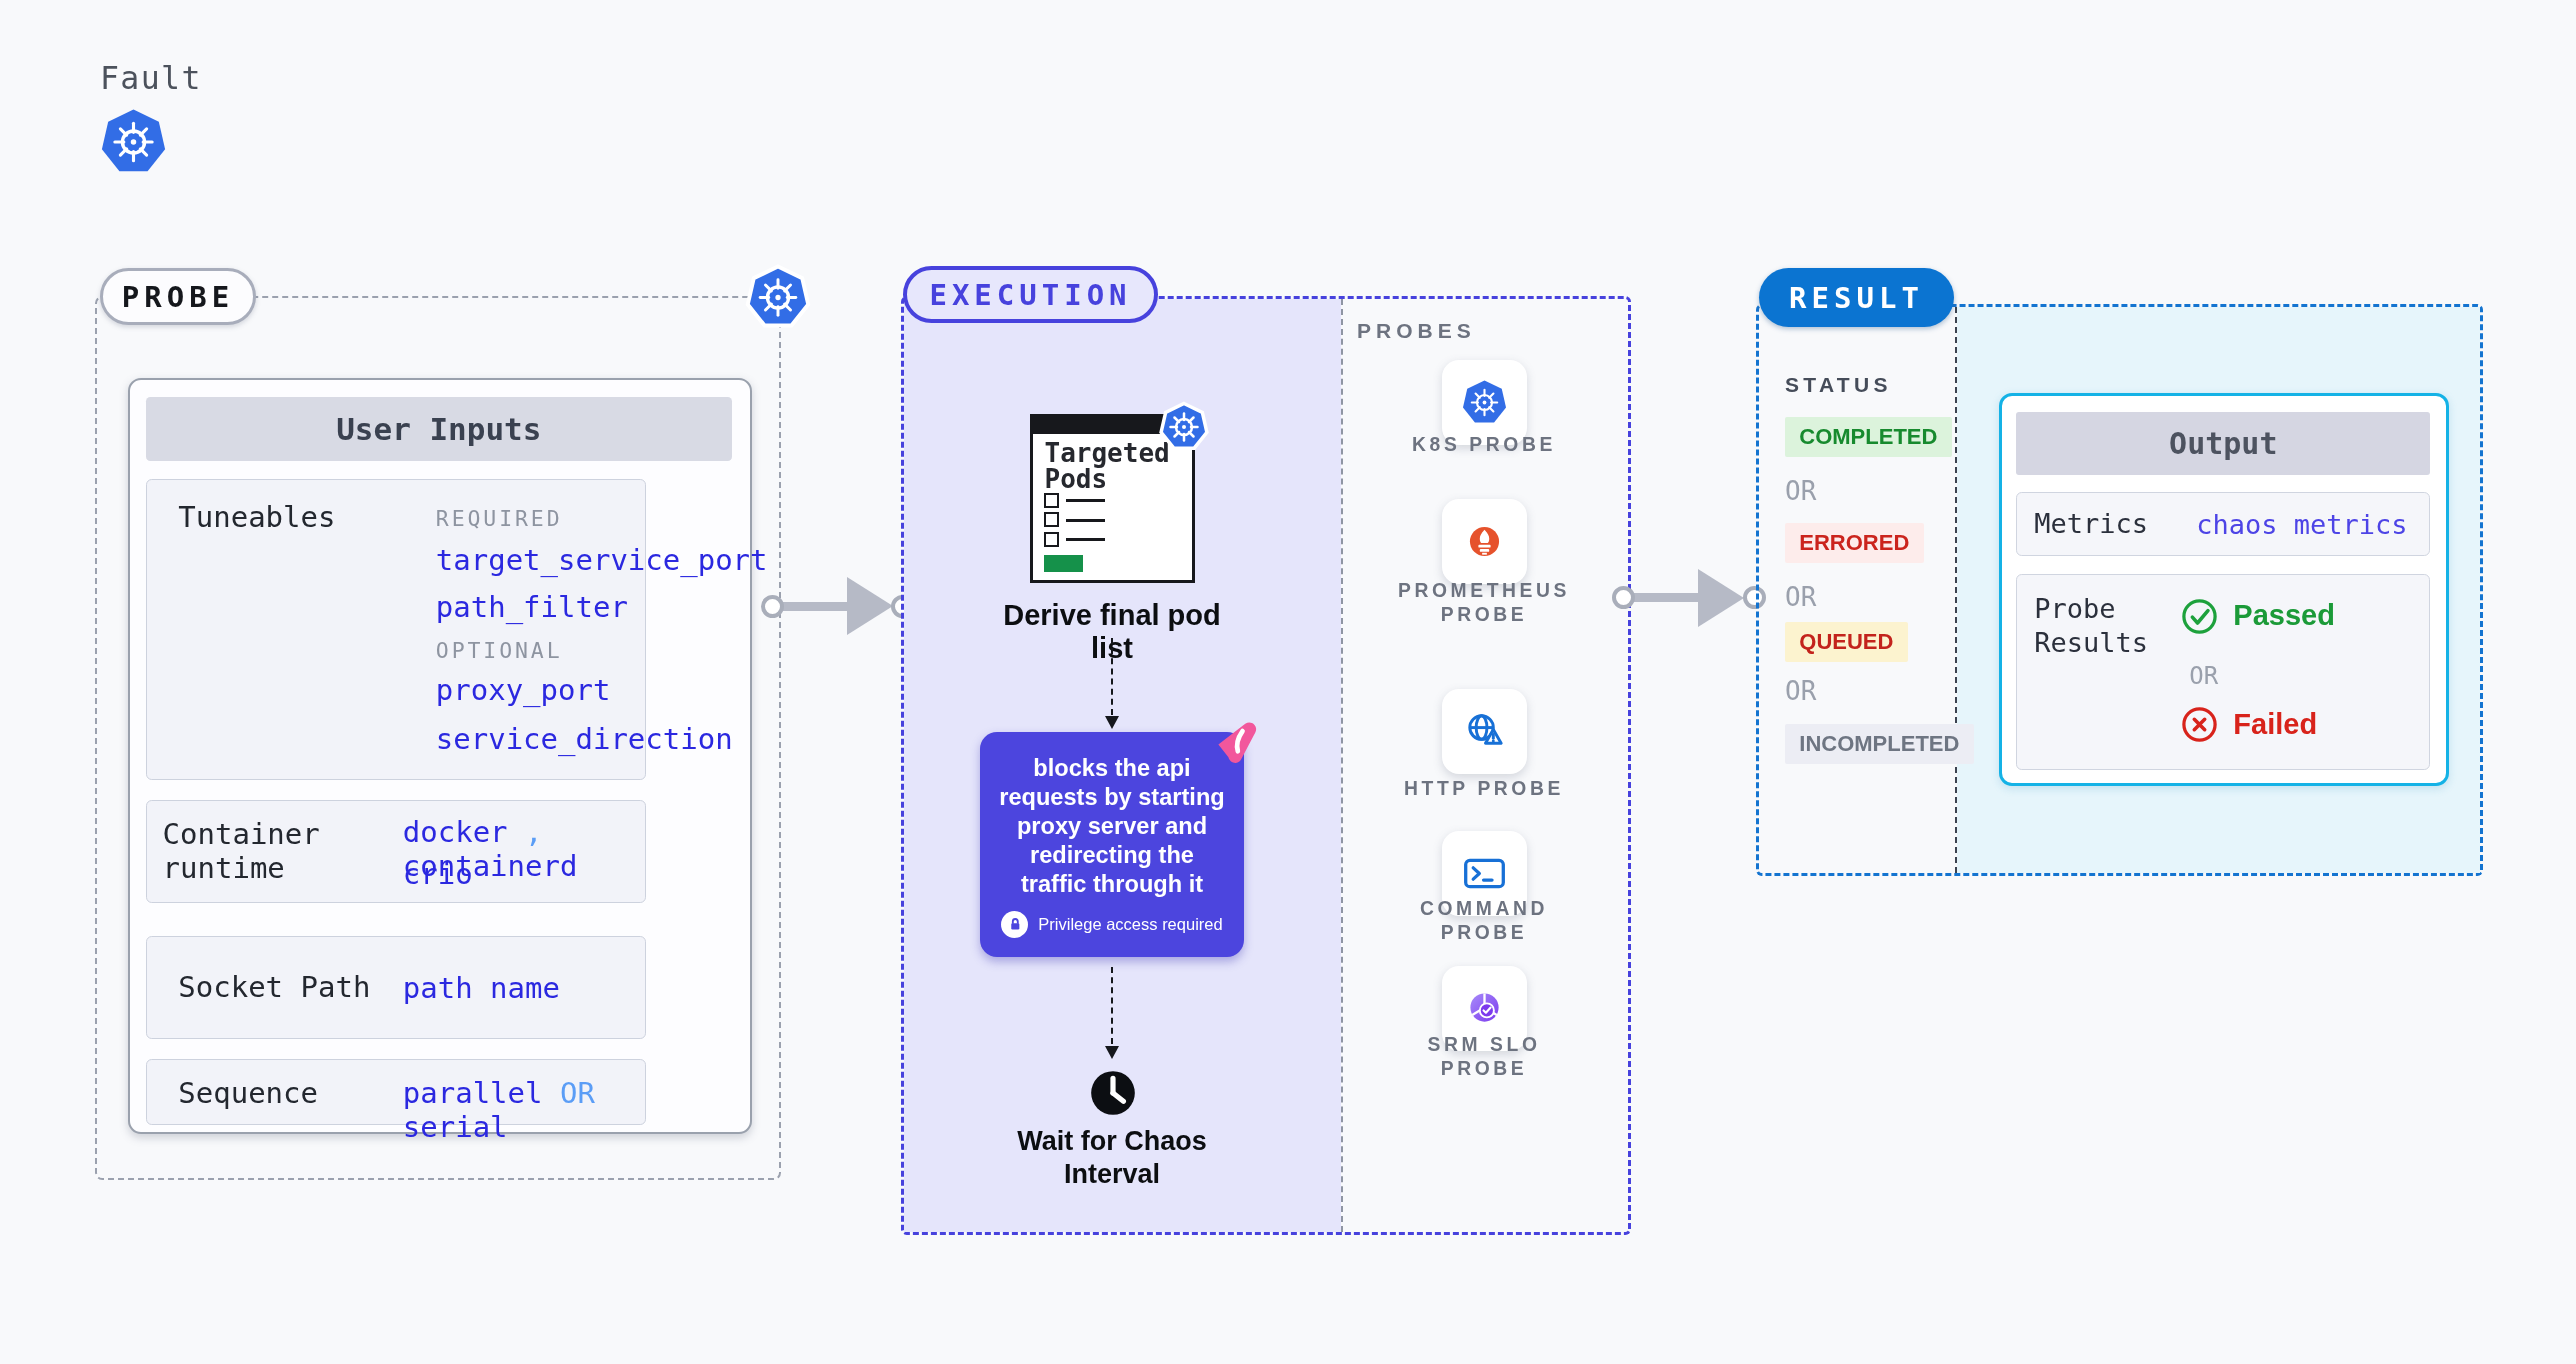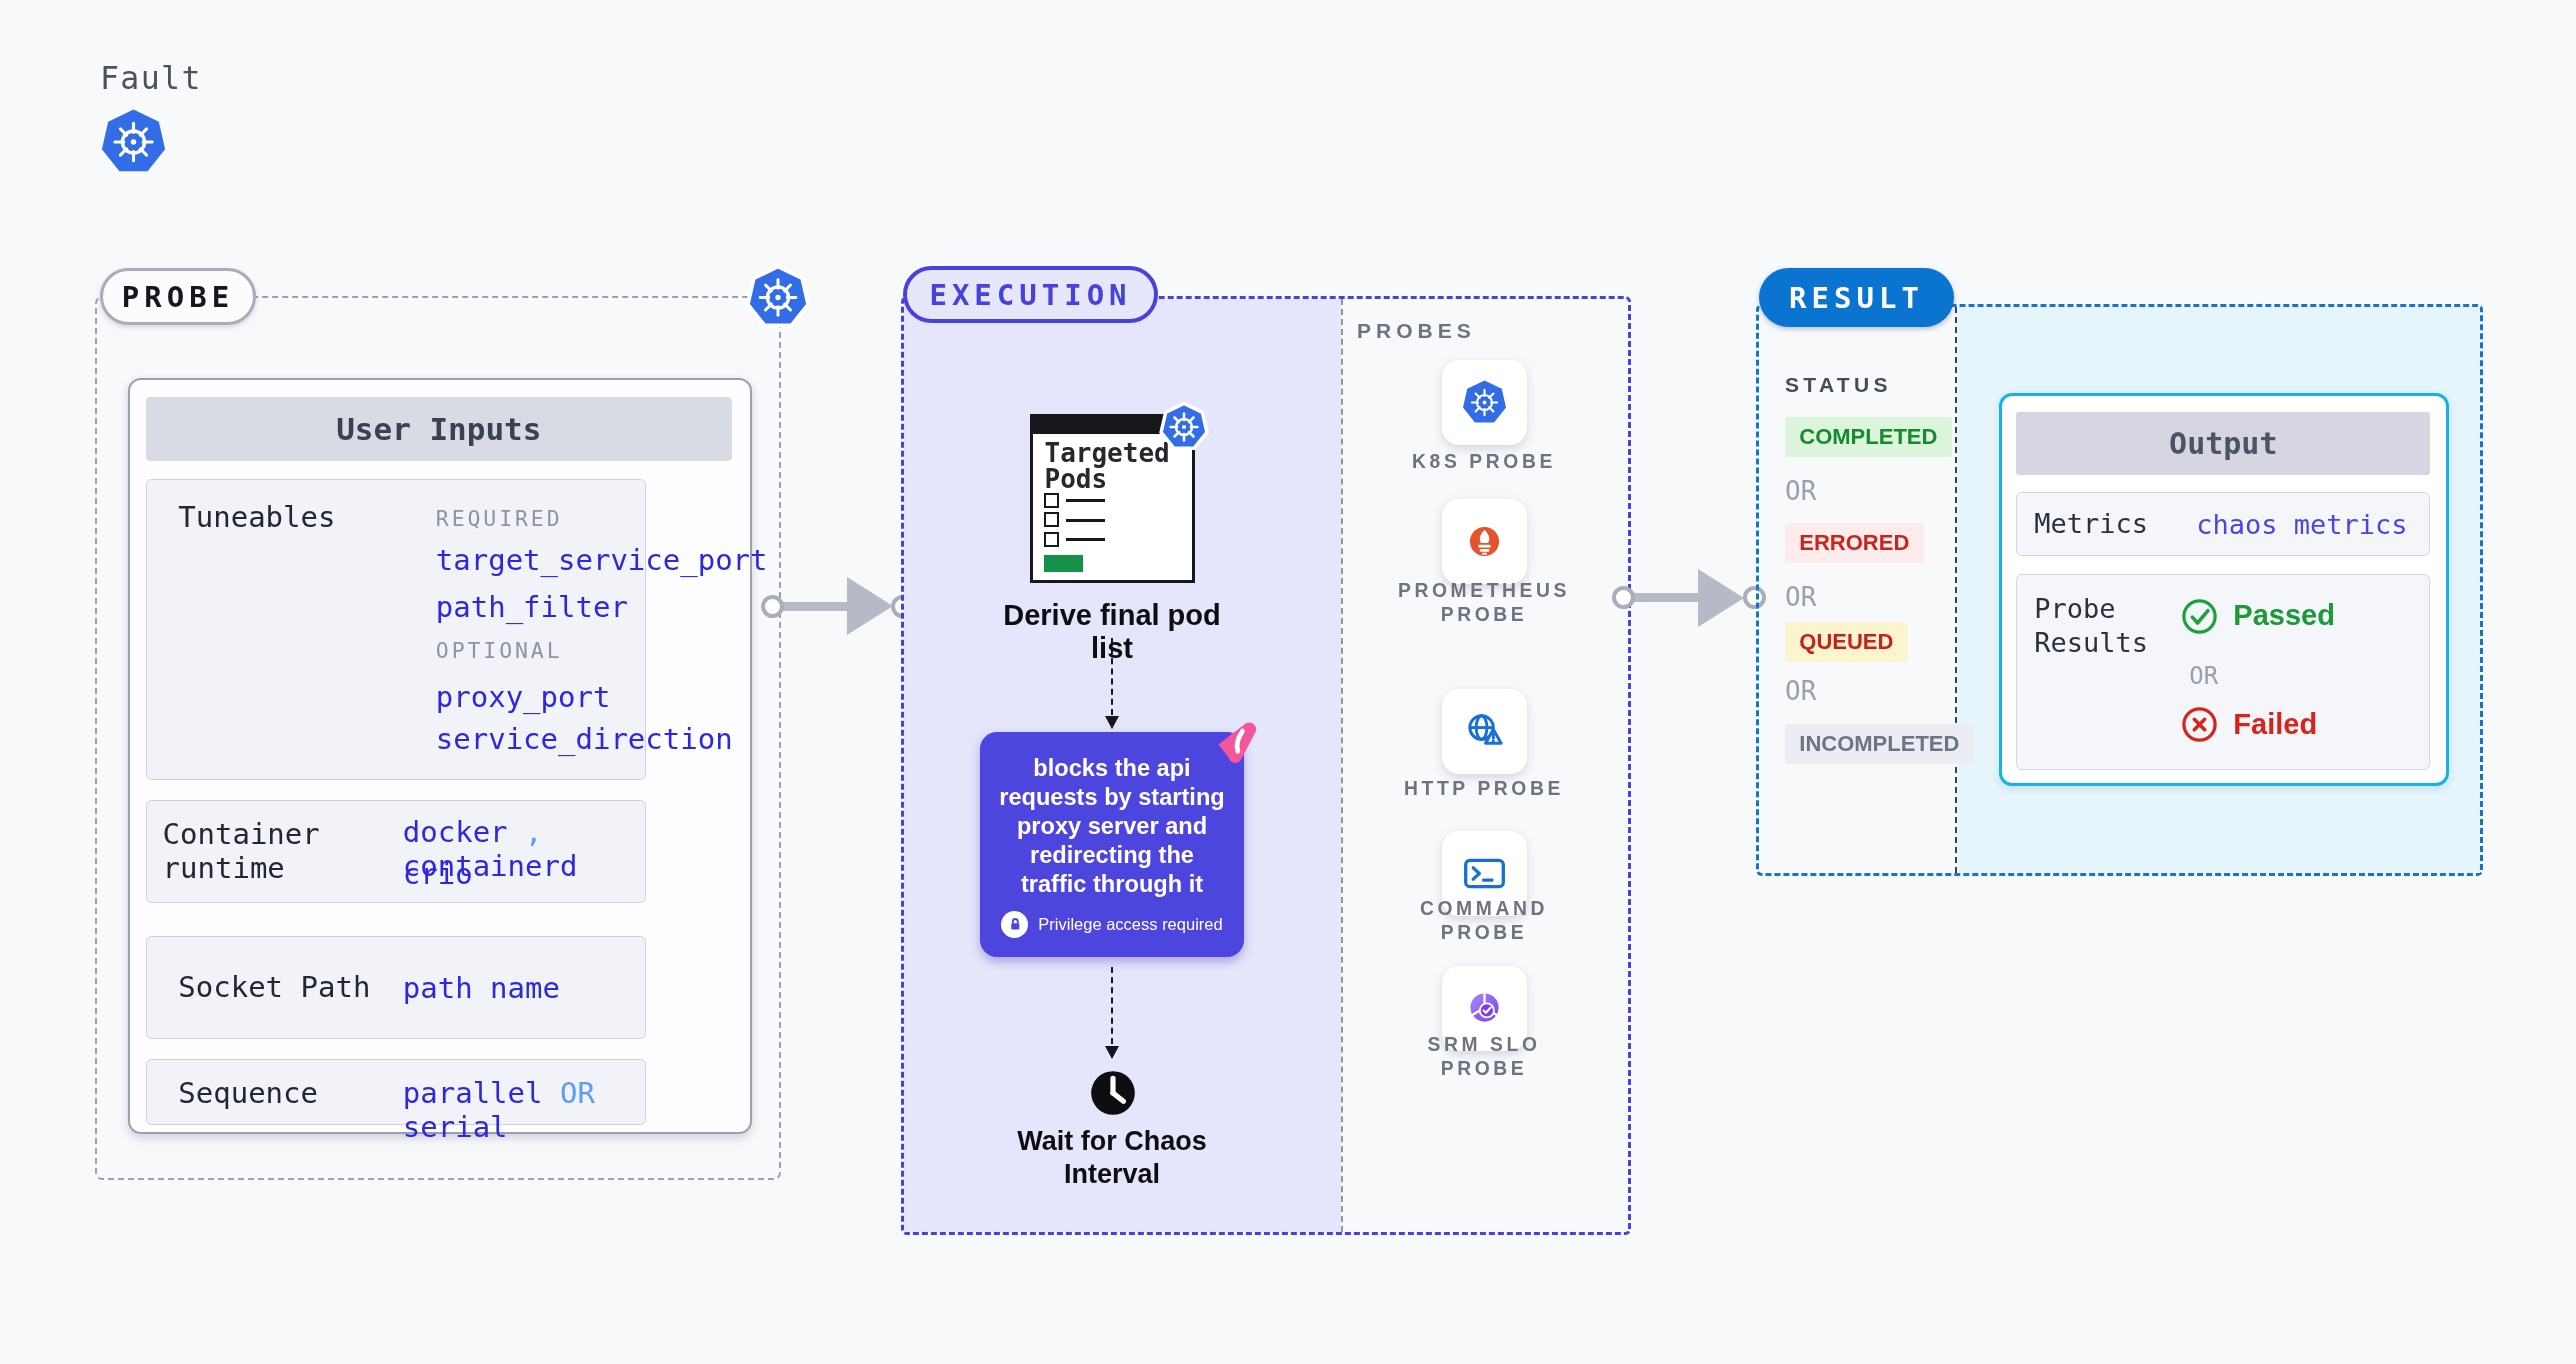--- a/index.html
+++ b/index.html
@@ -138,21 +138,21 @@
 
   <div class="abs ui-card">
     <div class="abs ui-header">User Inputs</div>
 
     <div class="abs ui-row" style="top:99px;height:301px">
       <div class="abs row-label" style="left:31.5px;top:20px">Tuneables</div>
       <div class="abs caption" style="left:289px;top:26px">REQUIRED</div>
       <div class="abs val" style="left:289px;top:63px">target_service_port</div>
       <div class="abs val" style="left:289px;top:110px">path_filter</div>
       <div class="abs caption" style="left:289px;top:158px">OPTIONAL</div>
-      <div class="abs val" style="left:289px;top:200px">proxy_port</div>
+      <div class="abs val" style="left:289px;top:193px">proxy_port</div>
       <div class="abs val" style="left:289px;top:242px">service_direction</div>
     </div>
 
     <div class="abs ui-row" style="top:420px;height:103px">
       <div class="abs row-label" style="left:15.8px;top:15.8px;width:150px">Container runtime</div>
       <div class="abs val" style="left:256px;top:14.3px"><span>docker</span> <span class="val-light">,</span> <span>containerd</span></div>
       <div class="abs val" style="left:256px;top:56px">crio</div>
     </div>
 
     <div class="abs ui-row" style="top:556px;height:103px">
@@ -248,21 +248,21 @@
         <line x1="23" y1="50" x2="36" y2="50"></line>
           <line x1="64" y1="50" x2="77" y2="50"></line>
         <line x1="31" y1="31" x2="40" y2="40"></line>
           <line x1="69" y1="31" x2="60" y2="40"></line>
         <line x1="31" y1="69" x2="40" y2="60"></line>
           <line x1="69" y1="69" x2="60" y2="60"></line>
       </g>
         <circle cx="50" cy="50" r="4" fill="#fff"></circle>
     </svg>
   </div>
-  <div class="abs probe-label sans" style="top:450px">K8S PROBE</div>
+  <div class="abs probe-label sans" style="top:433px">K8S PROBE</div>
 
   <div class="abs probe-card" style="top:499px">
     <svg width="47" height="47" viewBox="0 0 100 100">
       <circle cx="50" cy="50" r="31" fill="#e6522c"></circle>
       <path fill="#fff" d="M50 25c7 8 10 13 10 19 0 4-1 7-3 9H43c-2-2-3-5-3-9 0-6 3-11 10-19z"></path>
       <rect x="37" y="57" width="26" height="6" rx="2" fill="#fff"></rect>
       <rect x="40" y="66" width="20" height="6" rx="2" fill="#fff"></rect>
       <rect x="45" y="74" width="10" height="4" fill="#fff"></rect>
     </svg>
   </div>

